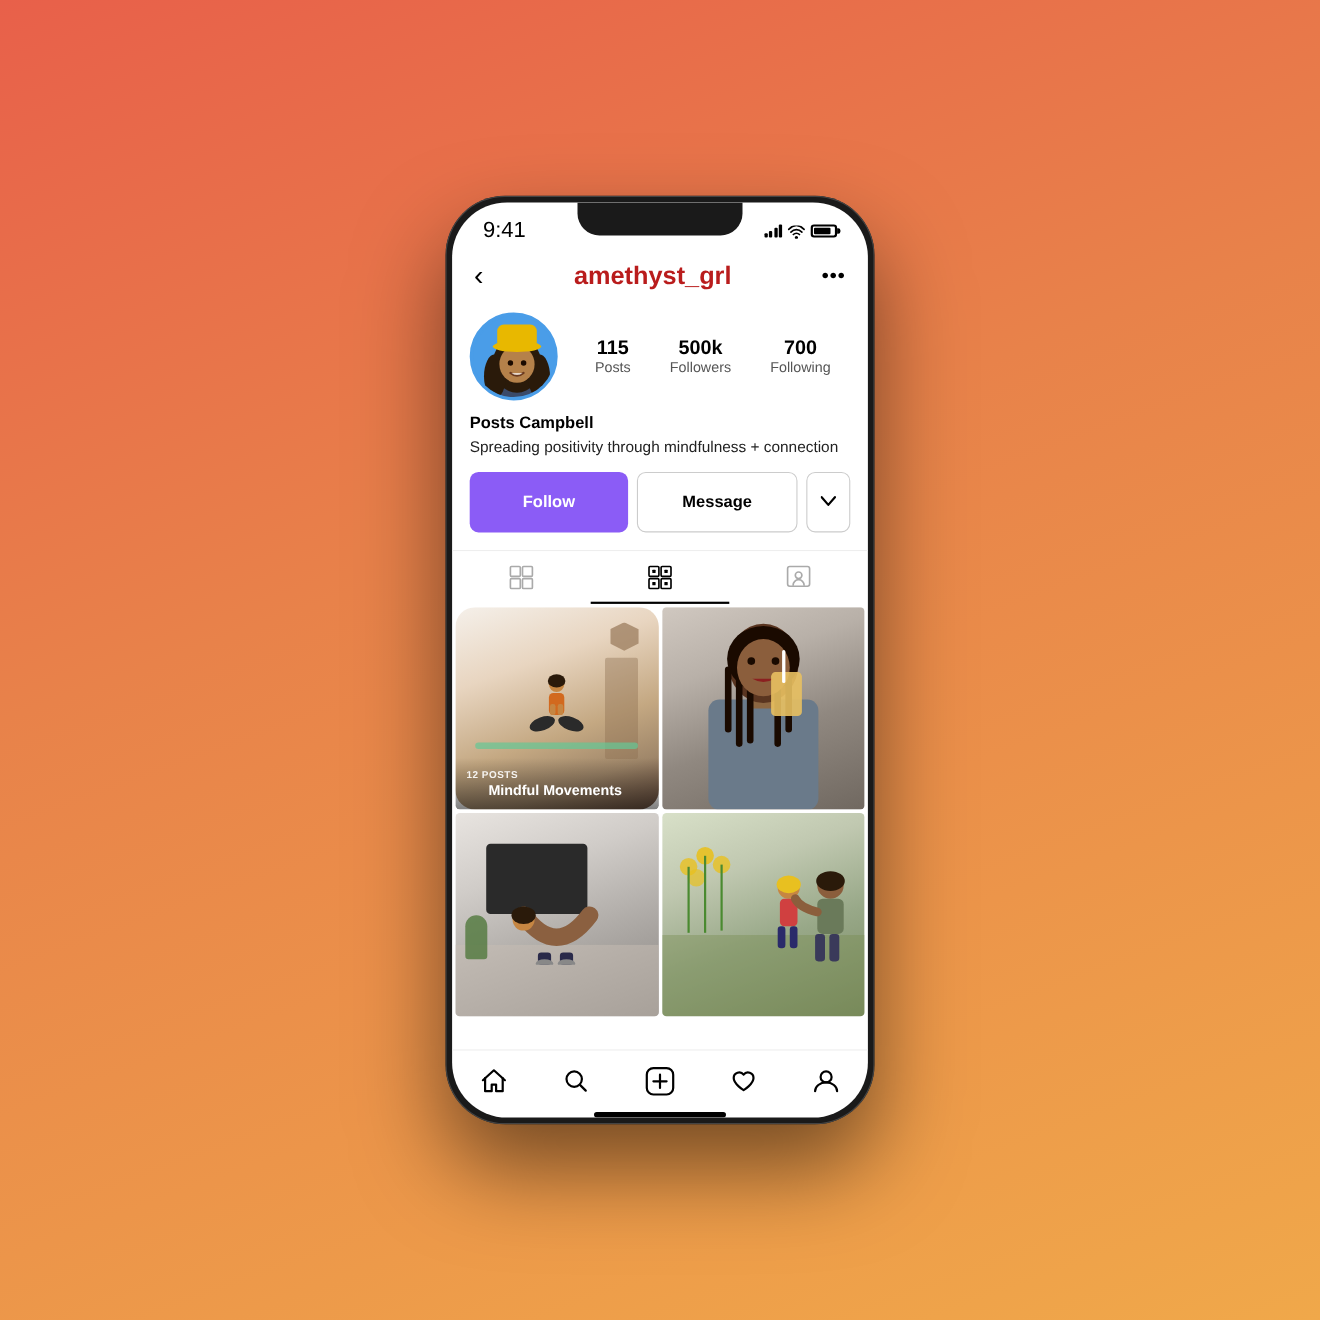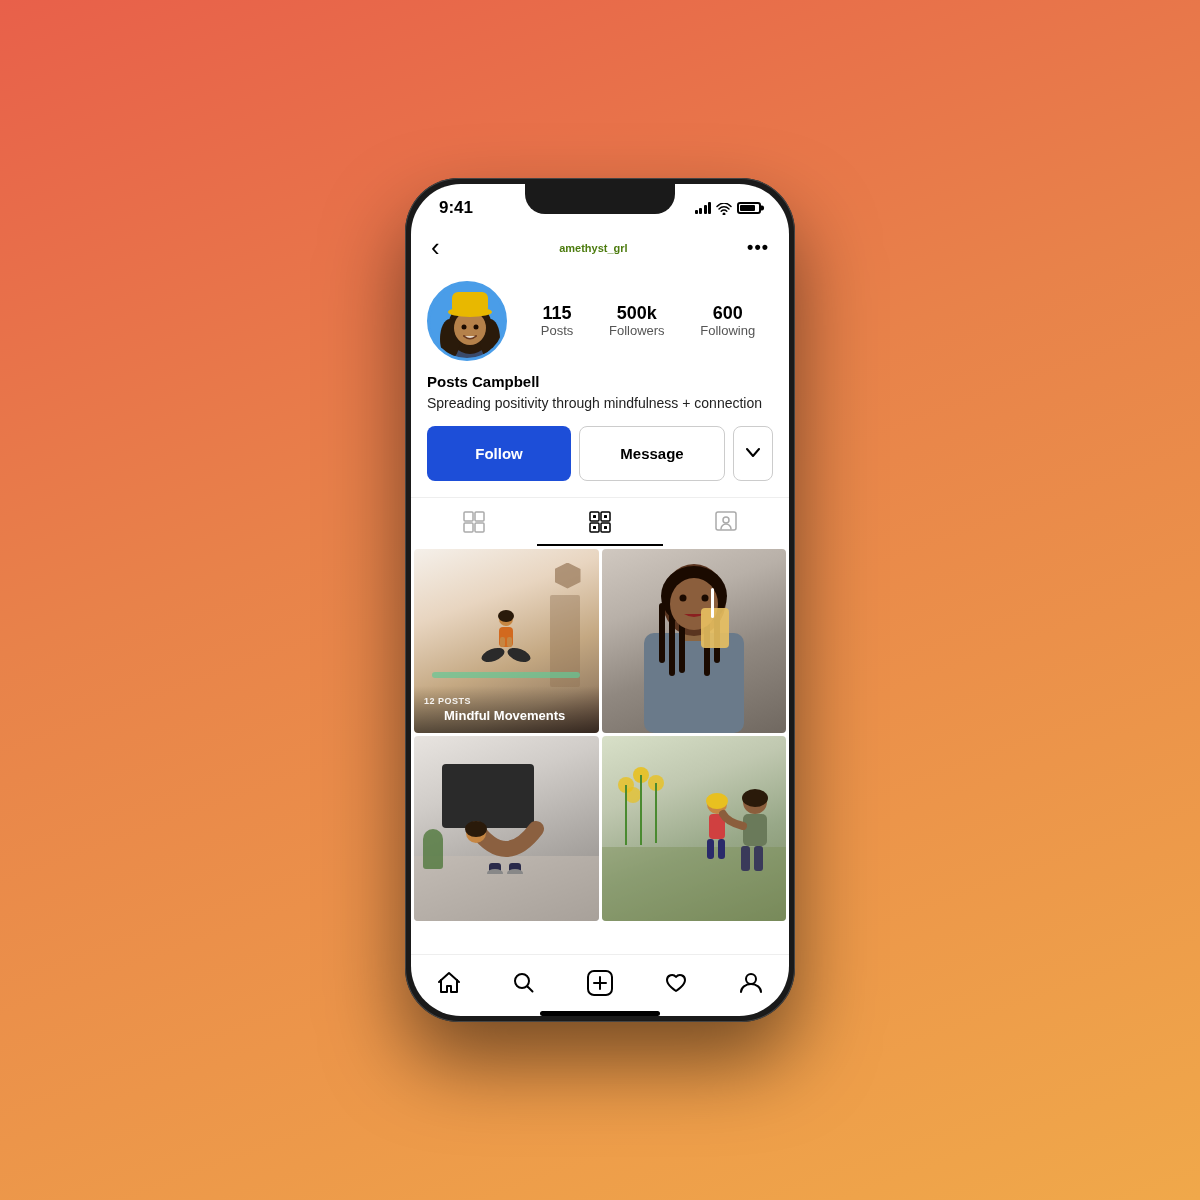--- a/index.html
+++ b/index.html
@@ -53,21 +53,21 @@
     .status-bar {
       display: flex;
       justify-content: space-between;
       align-items: center;
       padding: 14px 28px 6px;
       font-size: 15px;
       font-weight: 600;
       flex-shrink: 0;
     }
 
-    .status-time { font-size: 17px; font-weight: 700; }
+    .status-time { font-size: 20px; font-weight: 400; }
 
     .status-icons {
       display: flex;
       align-items: center;
       gap: 5px;
     }
 
     .signal-bars {
       display: flex;
       align-items: flex-end;
@@ -121,23 +121,23 @@
       flex-shrink: 0;
     }
 
     .nav-back {
       font-size: 22px;
       color: #000;
       cursor: pointer;
     }
 
     .nav-title {
-      font-size: 11px;
+      font-size: 23px;
       font-weight: 600;
-      color: #4d7c0f;
+      color: #b91c1c;
     }
 
     .nav-more {
       font-size: 20px;
       color: #000;
       letter-spacing: 2px;
       font-weight: 700;
     }
 
     
@@ -205,21 +205,21 @@
 
     
     .action-buttons {
       display: flex;
       gap: 8px;
       margin-bottom: 16px;
     }
 
     .btn-follow {
       flex: 1;
-      background: #1d4ed8;
+      background: #8b5cf6;
       color: #fff;
       border: none;
       border-radius: 8px;
       padding: 9px 16px;
       font-size: 15px;
       font-weight: 600;
       cursor: pointer;
     }
 
     .btn-message {
@@ -298,20 +298,21 @@
       overflow: hidden;
       border-radius: 4px;
     }
 
     
     .card-yoga {
       background: linear-gradient(135deg, #f0ece8 0%, #c8b8a8 40%, #9b8870 70%, #7a6a5a 100%);
       width: 100%;
       height: 100%;
       position: relative;
+      border-radius: 18px;
     }
 
     .card-overlay {
       position: absolute;
       bottom: 0;
       left: 0;
       right: 0;
       padding: 10px;
       background: linear-gradient(transparent, rgba(0,0,0,0.5));
       border-radius: 0 0 4px 4px;
@@ -451,21 +452,21 @@
         <div class="profile-stats">
           <div class="stat-item">
             <span class="stat-number">115</span>
             <span class="stat-label">Posts</span>
           </div>
           <div class="stat-item">
             <span class="stat-number">500k</span>
             <span class="stat-label">Followers</span>
           </div>
           <div class="stat-item">
-            <span class="stat-number">600</span>
+            <span class="stat-number">700</span>
             <span class="stat-label">Following</span>
           </div>
         </div>
       </div>
 
       <div class="profile-name">Posts Campbell</div>
       <div class="profile-bio">Spreading positivity through mindfulness + connection</div>
 
       <div class="action-buttons">
         <button class="btn-follow">Follow</button>

